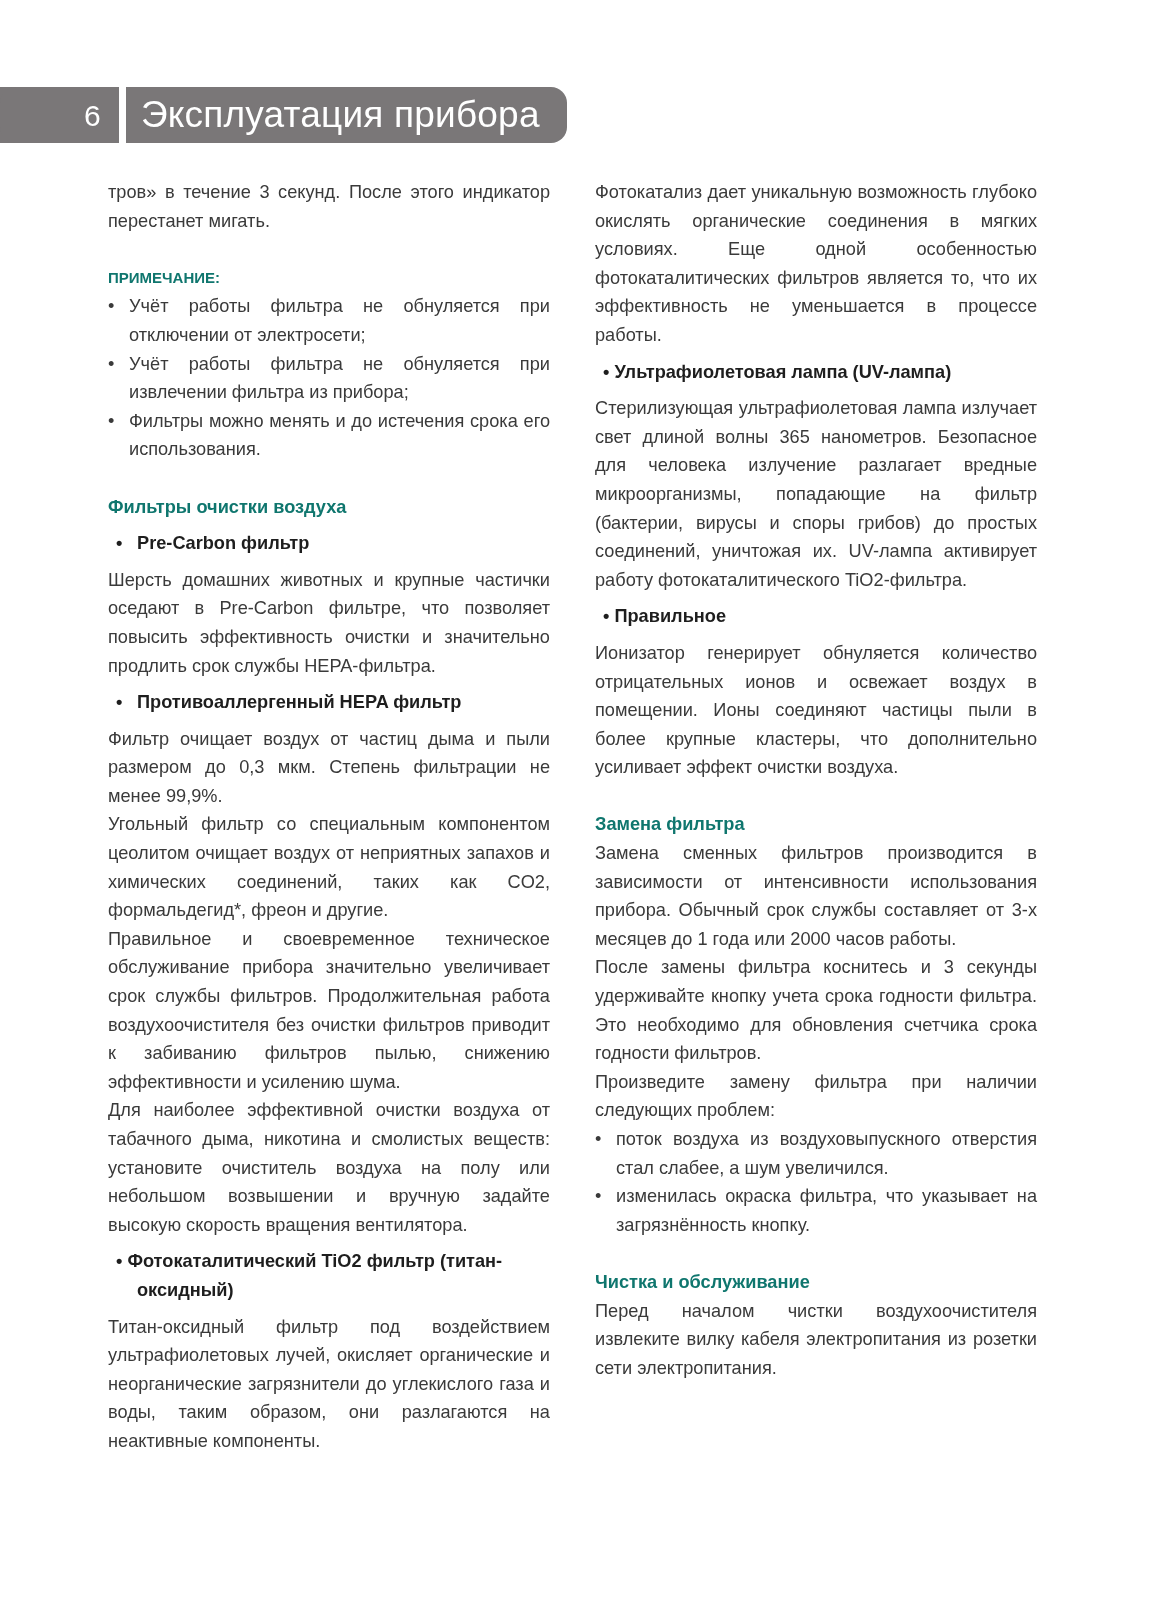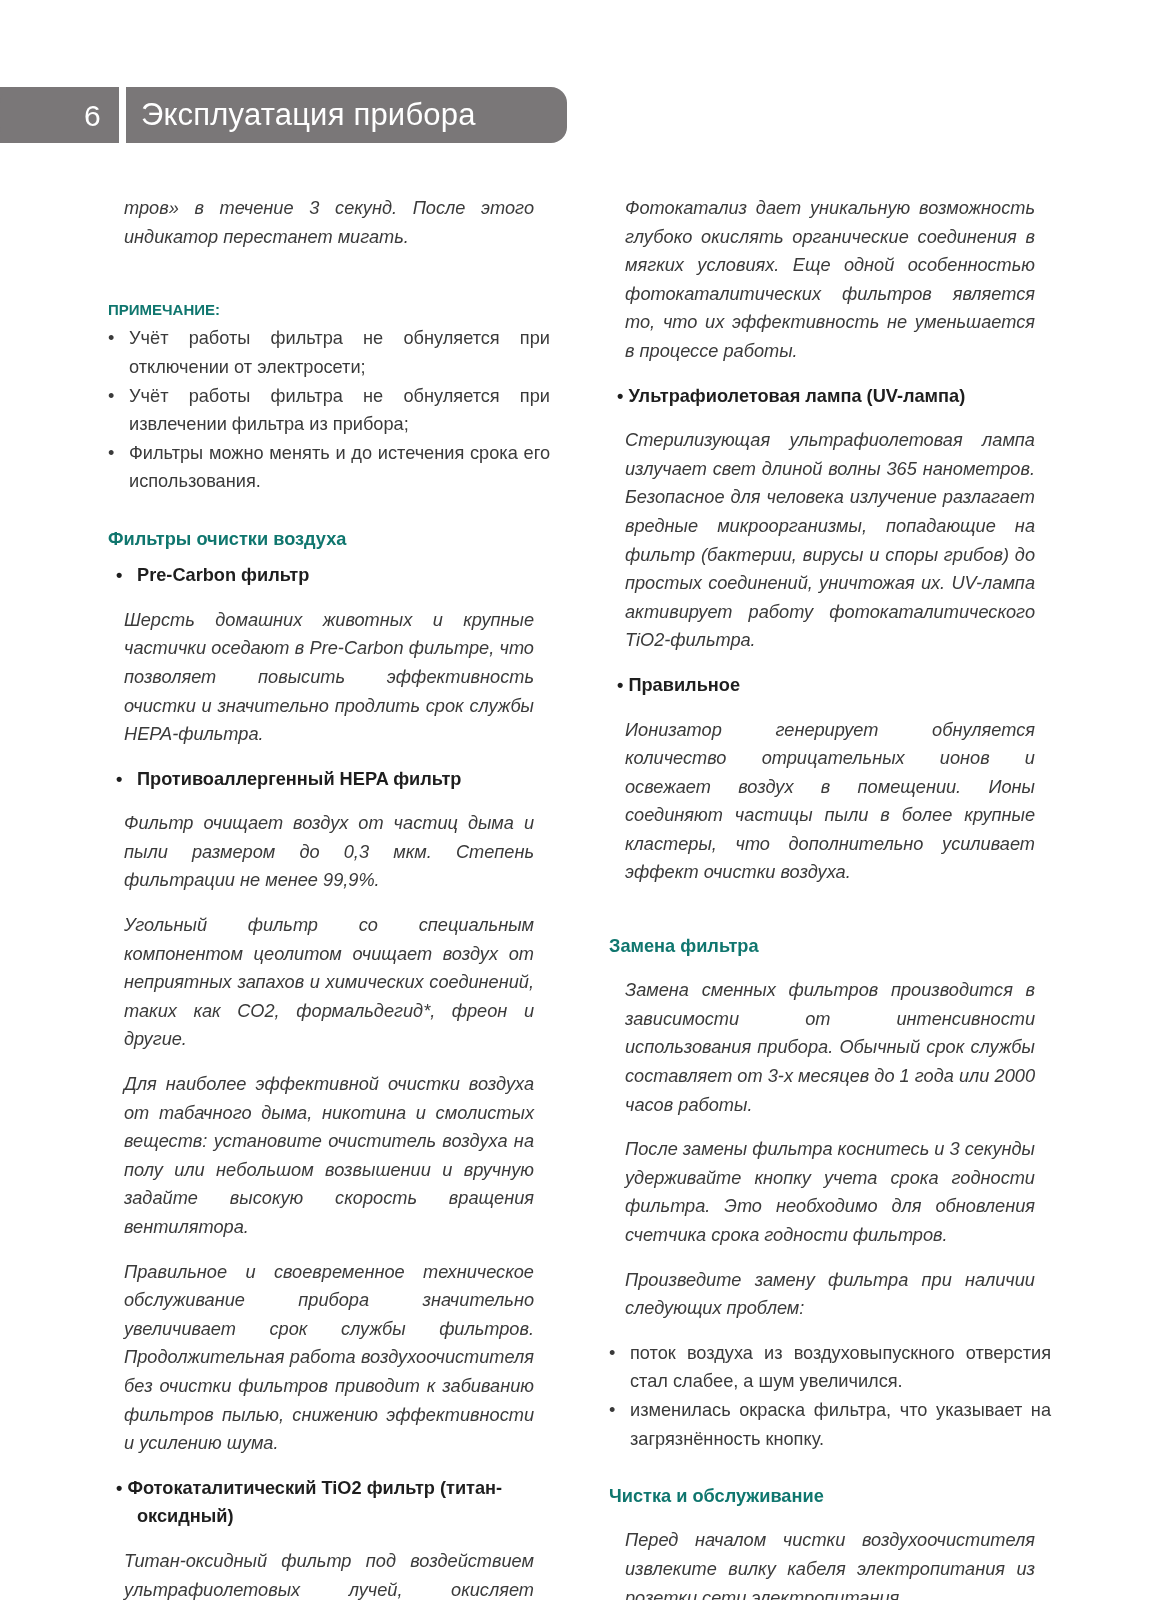--- a/index.html
+++ b/index.html
@@ -6,25 +6,25 @@
   body { width: 1153px; height: 1600px; position: relative; overflow: hidden;
          font-family: "Liberation Sans", "DejaVu Sans", sans-serif; color: #3a3a3a; }
   .header { position: absolute; left: 0; top: 87px; width: 567px; height: 56px;
             background: #7a7778; border-radius: 0 16px 16px 0; }
   .header::before { content: ""; position: absolute; left: 0; top: 0; width: 40px; height: 56px;
             background: #7a7778; border-radius: 16px 0 0 16px; }
   .chapter-num { position: absolute; left: 84px; top: 0; height: 56px; line-height: 58px;
                  color: #ffffff; font-size: 30px; }
   .divider { position: absolute; left: 119px; top: 0; width: 7px; height: 56px; background: #ffffff; }
   .chapter-title { position: absolute; left: 141px; top: 0; height: 56px; line-height: 56px;
-                   color: #ffffff; font-size: 31px; letter-spacing: 0.2px; }
+                   color: #ffffff; font-size: 37px; letter-spacing: 0.2px; }
   .col { position: absolute; top: 178px; font-size: 18.2px; line-height: 28.6px; }
   .col.left { left: 108px; width: 442px; }
-  .col.right { left: 609px; width: 442px; }
-  .p { margin: 16px; text-align: justify; text-align-last: left; hyphens: manual; font-style: italic; }
+  .col.right { left: 595px; width: 442px; }
+  .p { margin: 0; text-align: justify; text-align-last: left; hyphens: manual; }
   .h { margin: 0; font-weight: bold; color: #0f766e; }
   .h.small { font-size: 15px; }
   .gap { height: 28.6px; }
   ul.bl { list-style: none; margin: 0; padding: 0; }
   ul.bl li { position: relative; padding-left: 21px; text-align: justify; text-align-last: left; }
   ul.bl li .dot { position: absolute; left: 0; top: 0; }
   .bh { margin: 8px; font-weight: bold; color: #1e1e1e; position: relative; }
   .bh.indent { padding-left: 21px; }
   .bh.indent .dot { position: absolute; left: 0; }
   .bh.hang { padding-left: 21px; text-indent: -21px; }
@@ -47,22 +47,22 @@
     <li><span class="dot">•</span><span>Учёт работы фильтра не обнуляется при извлечении фильтра из прибора;</span></li>
     <li><span class="dot">•</span><span>Фильтры можно менять и до истечения срока его использования.</span></li>
   </ul>
   <div class="gap"></div>
   <p class="h">Фильтры очистки воздуха</p>
   <p class="bh indent"><span class="dot">•</span><span>Pre-Carbon фильтр</span></p>
   <p class="p">Шерсть домашних животных и крупные частички оседают в Pre-Carbon фильтре, что позволяет повысить эффективность очистки и значительно продлить срок службы HEPA-фильтра.</p>
   <p class="bh indent"><span class="dot">•</span><span>Противоаллергенный HEPA фильтр</span></p>
   <p class="p">Фильтр очищает воздух от частиц дыма и пыли размером до 0,3 мкм. Степень фильтрации не менее 99,9%.</p>
   <p class="p">Угольный фильтр со специальным компонентом цеолитом очищает воздух от неприятных запахов и химических соединений, таких как CO2, формальдегид*, фреон и другие.</p>
+  <p class="p">Правильное и своевременное техническое обслуживание прибора значительно увеличивает срок службы фильтров. Продолжительная работа воздухоочистителя без очистки фильтров приводит к забиванию фильтров пылью, снижению эффективности и усилению шума.</p>
   <p class="p">Для наиболее эффективной очистки воздуха от табачного дыма, никотина и смолистых веществ: установите очиститель воздуха на полу или небольшом возвышении и вручную задайте высокую скорость вращения вентилятора.</p>
-  <p class="p">Правильное и своевременное техническое обслуживание прибора значительно увеличивает срок службы фильтров. Продолжительная работа воздухоочистителя без очистки фильтров приводит к забиванию фильтров пылью, снижению эффективности и усилению шума.</p>
   <p class="bh hang">• Фотокаталитический TiO2 фильтр (титан-оксидный)</p>
   <p class="p">Титан-оксидный фильтр под воздействием ультрафиолетовых лучей, окисляет органические и неорганические загрязнители до углекислого газа и воды, таким образом, они разлагаются на неактивные компоненты.</p>
 </div>
 
 <div class="col right">
   <p class="p">Фотокатализ дает уникальную возможность глубоко окислять органические соединения в мягких условиях. Еще одной особенностью фотокаталитических фильтров является то, что их эффективность не уменьшается в процессе работы.</p>
   <p class="bh">• Ультрафиолетовая лампа (UV-лампа)</p>
   <p class="p">Стерилизующая ультрафиолетовая лампа излучает свет длиной волны 365 нанометров. Безопасное для человека излучение разлагает вредные микроорганизмы, попадающие на фильтр (бактерии, вирусы и споры грибов) до простых соединений, уничтожая их. UV-лампа активирует работу фотокаталитического TiO2-фильтра.</p>
   <p class="bh">• Правильное</p>
   <p class="p">Ионизатор генерирует обнуляется количество отрицательных ионов и освежает воздух в помещении. Ионы соединяют частицы пыли в более крупные кластеры, что дополнительно усиливает эффект очистки воздуха.</p>

